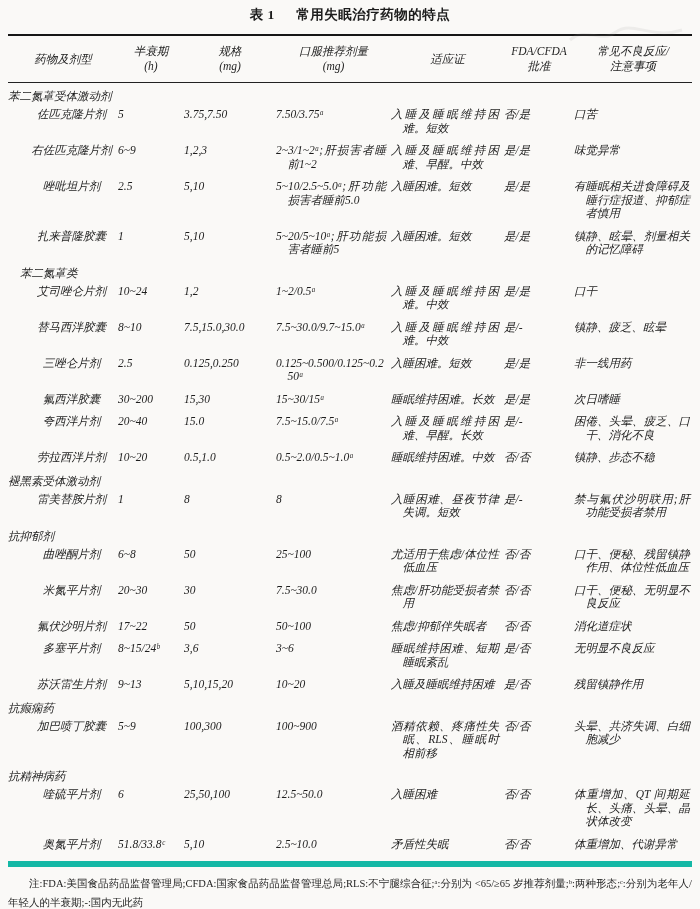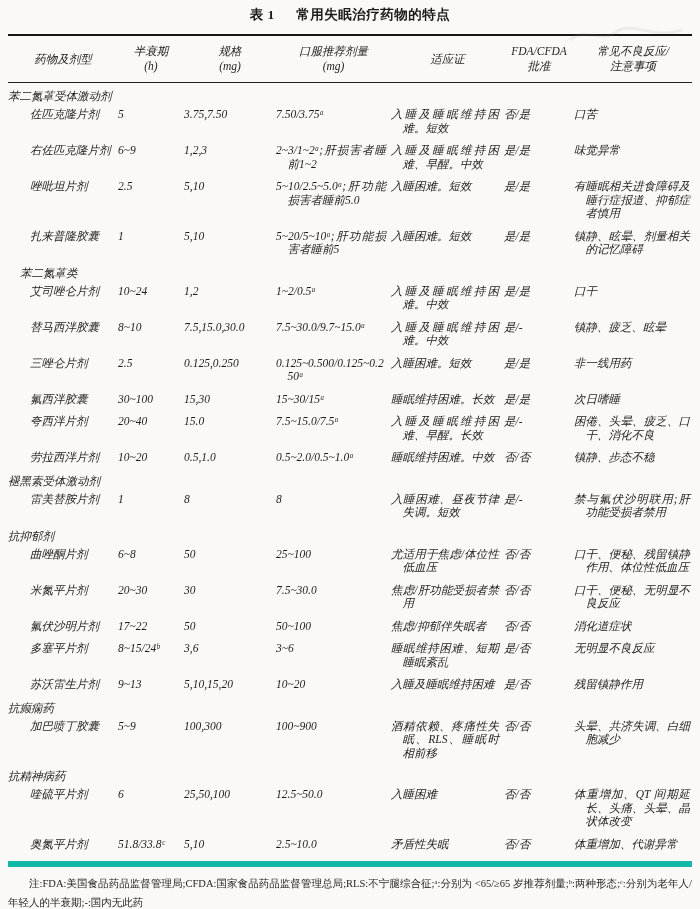--- a/index.html
+++ b/index.html
@@ -30,21 +30,21 @@
   }
 
   .tbody{border-bottom:6px solid #14b8a6;padding-top:4px;min-height:784px;box-sizing:border-box;}
 
   .grow{padding:3px 0;line-height:13px;}
   .grow.level-1{padding-left:0;}
   .grow.level-2{padding-left:12px;}
 
   .drow{padding:2px 0 7px;line-height:13.5px;align-items:start;}
   .td{padding-right:5px;}
-  .td.c1{padding-left:22px;}
+  .td.c1{padding-left:22px;text-align:center;}
   .td.c4{word-break:break-all;padding-left:calc(1em + 0px);text-indent:-1em;text-align:justify;}
   .td.c5{padding-left:1em;text-indent:-1em;text-align:justify;}
   .td.c6{text-align:left;padding-right:10px;}
   .td.c7{padding-left:1em;text-indent:-1em;text-align:justify;padding-right:2px;}
 
   .note{
     margin:7px 8px 0;
     font-size:10.5px;line-height:19px;
     text-indent:2em;text-align:justify;
   }
@@ -163,21 +163,21 @@
     <div class="td c1">三唑仑片剂</div>
     <div class="td c2">2.5</div>
     <div class="td c3">0.125,0.250</div>
     <div class="td c4">0.125~0.500/0.125~0.250ᵃ</div>
     <div class="td c5">入睡困难。短效</div>
     <div class="td c6">是/是</div>
     <div class="td c7">非一线用药</div>
   </div>
         <div class="row drow">
     <div class="td c1">氟西泮胶囊</div>
-    <div class="td c2">30~100</div>
+    <div class="td c2">30~200</div>
     <div class="td c3">15,30</div>
     <div class="td c4">15~30/15ᵃ</div>
     <div class="td c5">睡眠维持困难。长效</div>
     <div class="td c6">是/是</div>
     <div class="td c7">次日嗜睡</div>
   </div>
         <div class="row drow">
     <div class="td c1">夸西泮片剂</div>
     <div class="td c2">20~40</div>
     <div class="td c3">15.0</div>

